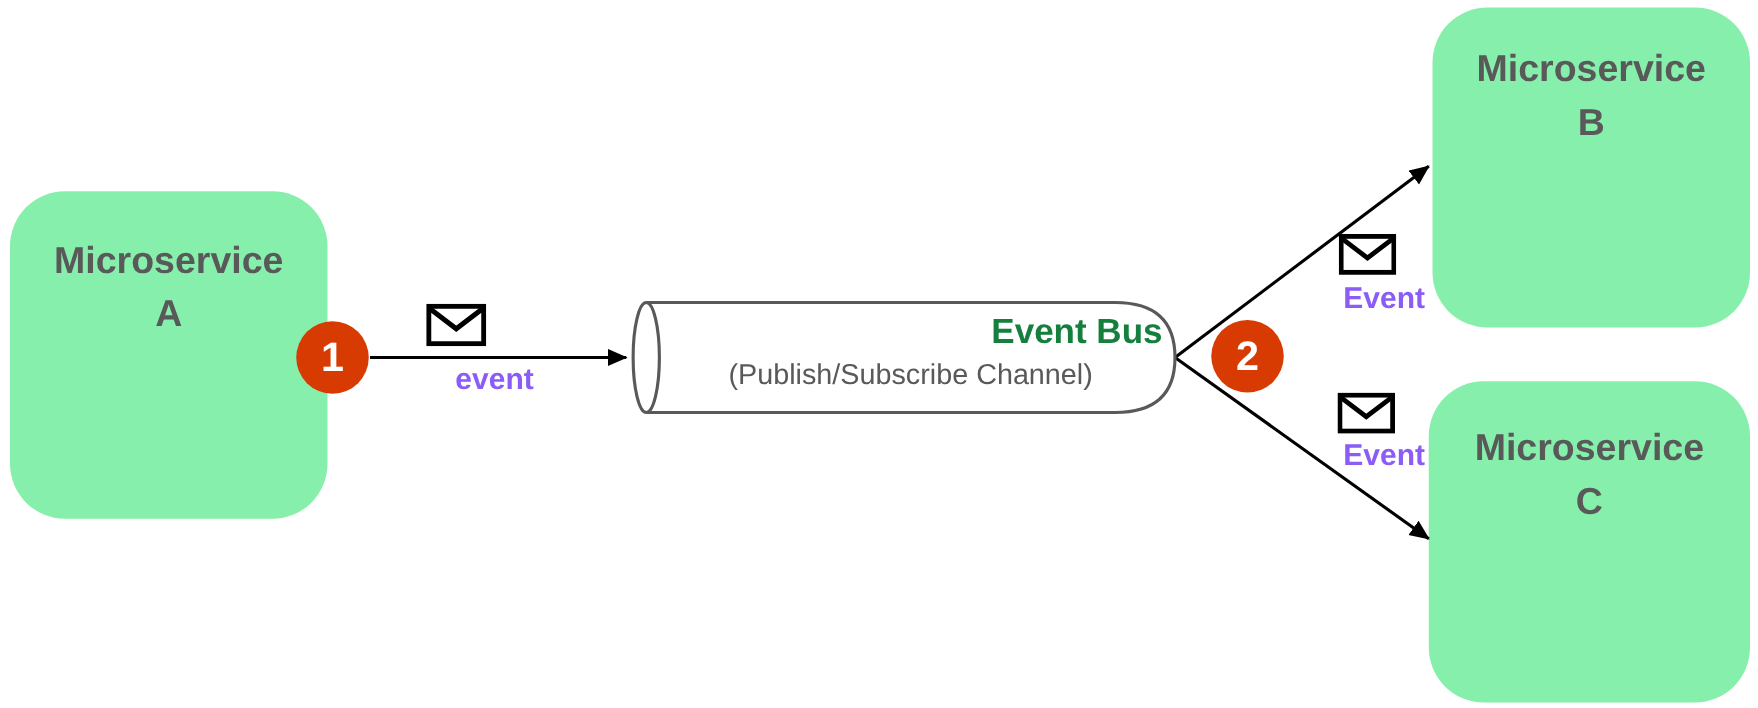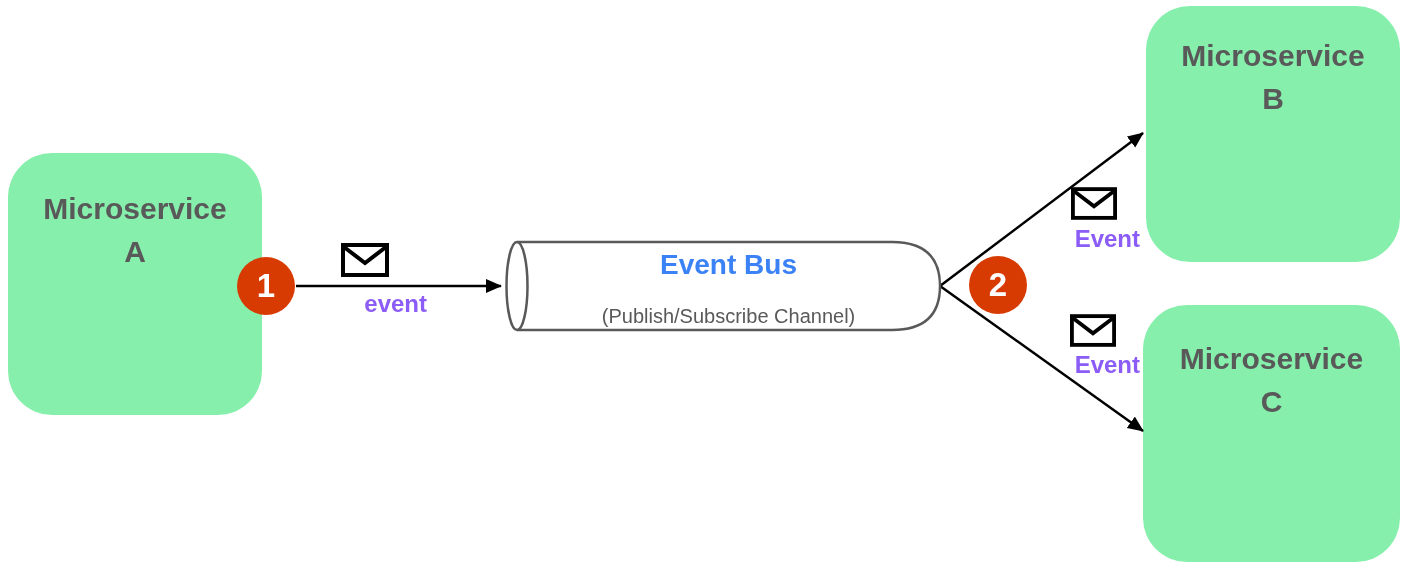--- a/index.html
+++ b/index.html
@@ -51,30 +51,30 @@
   .bus-label {
     position: absolute;
     left: 527px; top: 249px; width: 403px;
     text-align: center;
     z-index: 2;
   }
   .bus-title {
     display: block;
     font-size: 28px;
     font-weight: bold;
-    color: #3b82f6;
+    color: #15803d;
     line-height: 32px;
+    text-align: right;
   }
   .bus-subtitle {
     display: block;
-    font-size: 20px;
+    font-size: 23px;
     font-weight: normal;
     color: #595959;
     line-height: 37px;
-    margin-top: 17px;
   }
   .flow-label {
     position: absolute;
     color: #8b5cf6;
     font-size: 24px;
     font-weight: bold;
     line-height: 30px;
     text-align: right;
     z-index: 2;
   }

